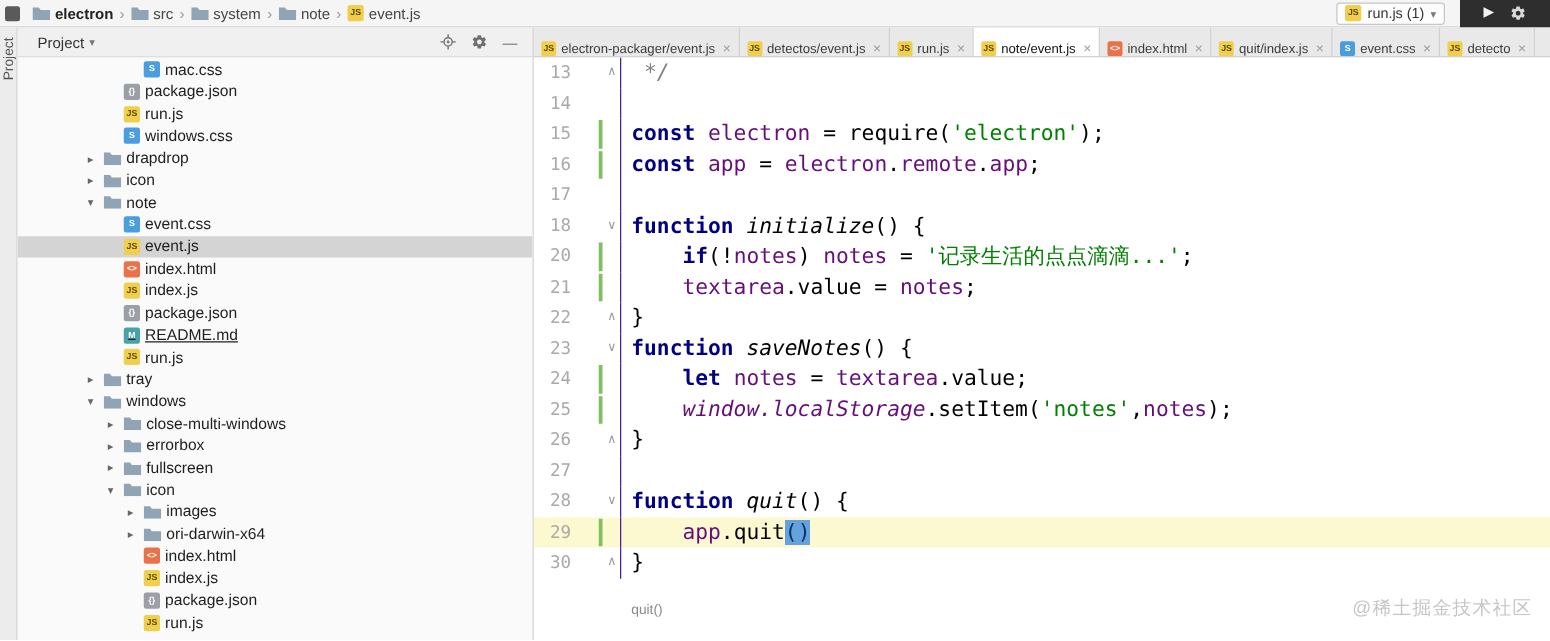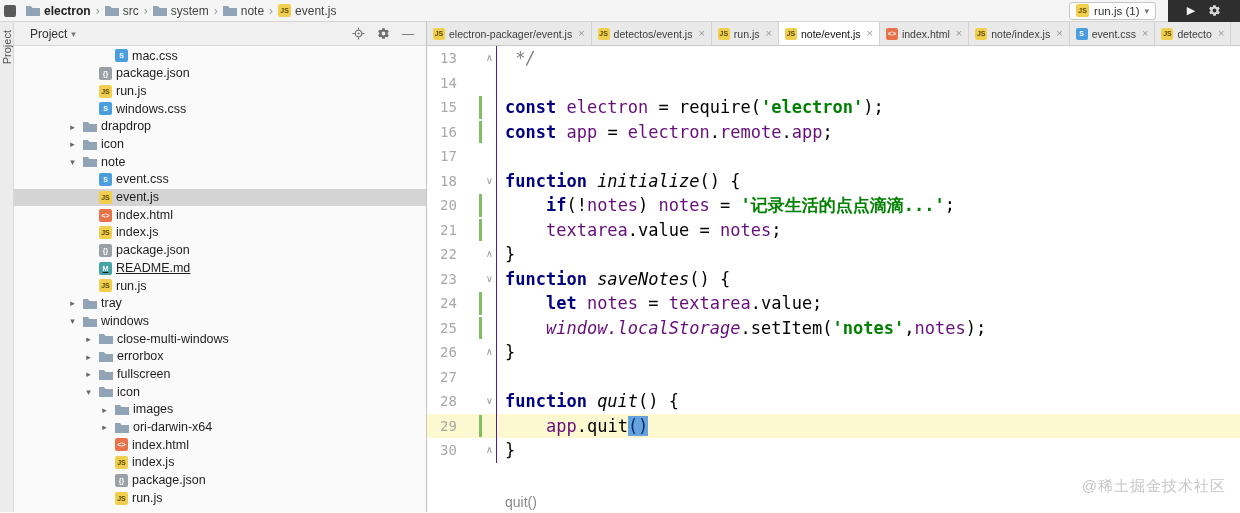--- a/index.html
+++ b/index.html
@@ -49,21 +49,21 @@
   .fico.css  { background:#4a9ede; color:#fff; }
   .fico.html { background:#e8734a; color:#fff; }
   .fico.json { background:#9aa0a6; color:#fff; }
   .fico.md   { background:#48a3a8; color:#fff; }
   .tab .fico { width:12px; height:12px; }
 
   
   .edcol { flex:1; min-width:0; display:flex; flex-direction:column; }
   .tabs { height:24px; flex:none; display:flex; align-items:stretch; background:#e9e9e9;
           border-bottom:1px solid #c9c9c9; overflow:hidden; }
-  .tab { display:flex; align-items:center; gap:4px; padding:0 6px; border-right:1px solid #d2d2d2;
+  .tab { display:flex; align-items:flex-end; gap:4px; padding:0 6px; border-right:1px solid #d2d2d2;
          font-size:10.5px; color:#3c3c3c; white-space:nowrap; flex:none; }
   .tab.active { background:#ffffff; color:#111; }
   .tab .close { color:#9a9a9a; font-size:11px; margin-left:2px; line-height:1; }
 
   .editor { flex:1; position:relative; background:#fff; overflow:hidden; }
   .code-lines { position:absolute; inset:0; }
   .crow { display:flex; height:24.5px; line-height:24.5px; }
   .crow.hl { background:#fcf8cf; }
   .gut { width:70px; flex:none; position:relative; border-right:1px solid #4c1d95; }
   .ln { display:block; padding-left:13px; font-size:14px; color:#a9a9a9;
@@ -71,25 +71,25 @@
   .vcs { position:absolute; right:14px; top:1px; bottom:1px; width:3px; background:#7fbf5f; }
   .fold { position:absolute; right:0; top:0; width:13px; text-align:center; font-size:10px; color:#9a9a9a;
           font-family:"Liberation Sans",sans-serif; }
   .cline { white-space:pre; padding-left:8px; font-family:"DejaVu Sans Mono",monospace; font-size:17px;
            color:#000; }
   .t-k  { color:#000080; font-weight:bold; }
   .t-p  { color:#000000; }
   .t-v  { color:#660e7a; }
   .t-vi { color:#660e7a; font-style:italic; }
   .t-fn { color:#000000; font-style:italic; }
-  .t-s  { color:#008000; font-weight:bold; }
+  .t-s  { color:#008000; font-weight:normal; }
   .t-c  { color:#808080; font-style:italic; }
   .t-sel{ background:#64a1dd; color:#06316b; }
 
-  .hint { position:absolute; left:78px; bottom:2px; font-size:14px; color:#8a8a8a;text-align:center; }
+  .hint { position:absolute; left:78px; bottom:18px; font-size:11px; color:#8a8a8a;text-align:center; }
   .watermark { position:absolute; right:14px; bottom:16px; font-size:15px; color:#c6c6c6;
                letter-spacing:1px; }
 </style>
 </head>
 <body>
 
 <div class="app">
 
   <div class="row1">
     <span class="win-sq"></span>
@@ -379,21 +379,21 @@
             <span>note/event.js</span>
             <span class="close">×</span>
           </div>
           <div class="tab">
             <span class="fico html">&lt;&gt;</span>
             <span>index.html</span>
             <span class="close">×</span>
           </div>
           <div class="tab">
             <span class="fico js">JS</span>
-            <span>note/index.js</span>
+            <span>quit/index.js</span>
             <span class="close">×</span>
           </div>
           <div class="tab">
             <span class="fico css">S</span>
             <span>event.css</span>
             <span class="close">×</span>
           </div>
           <div class="tab">
             <span class="fico js">JS</span>
             <span>detecto</span>

